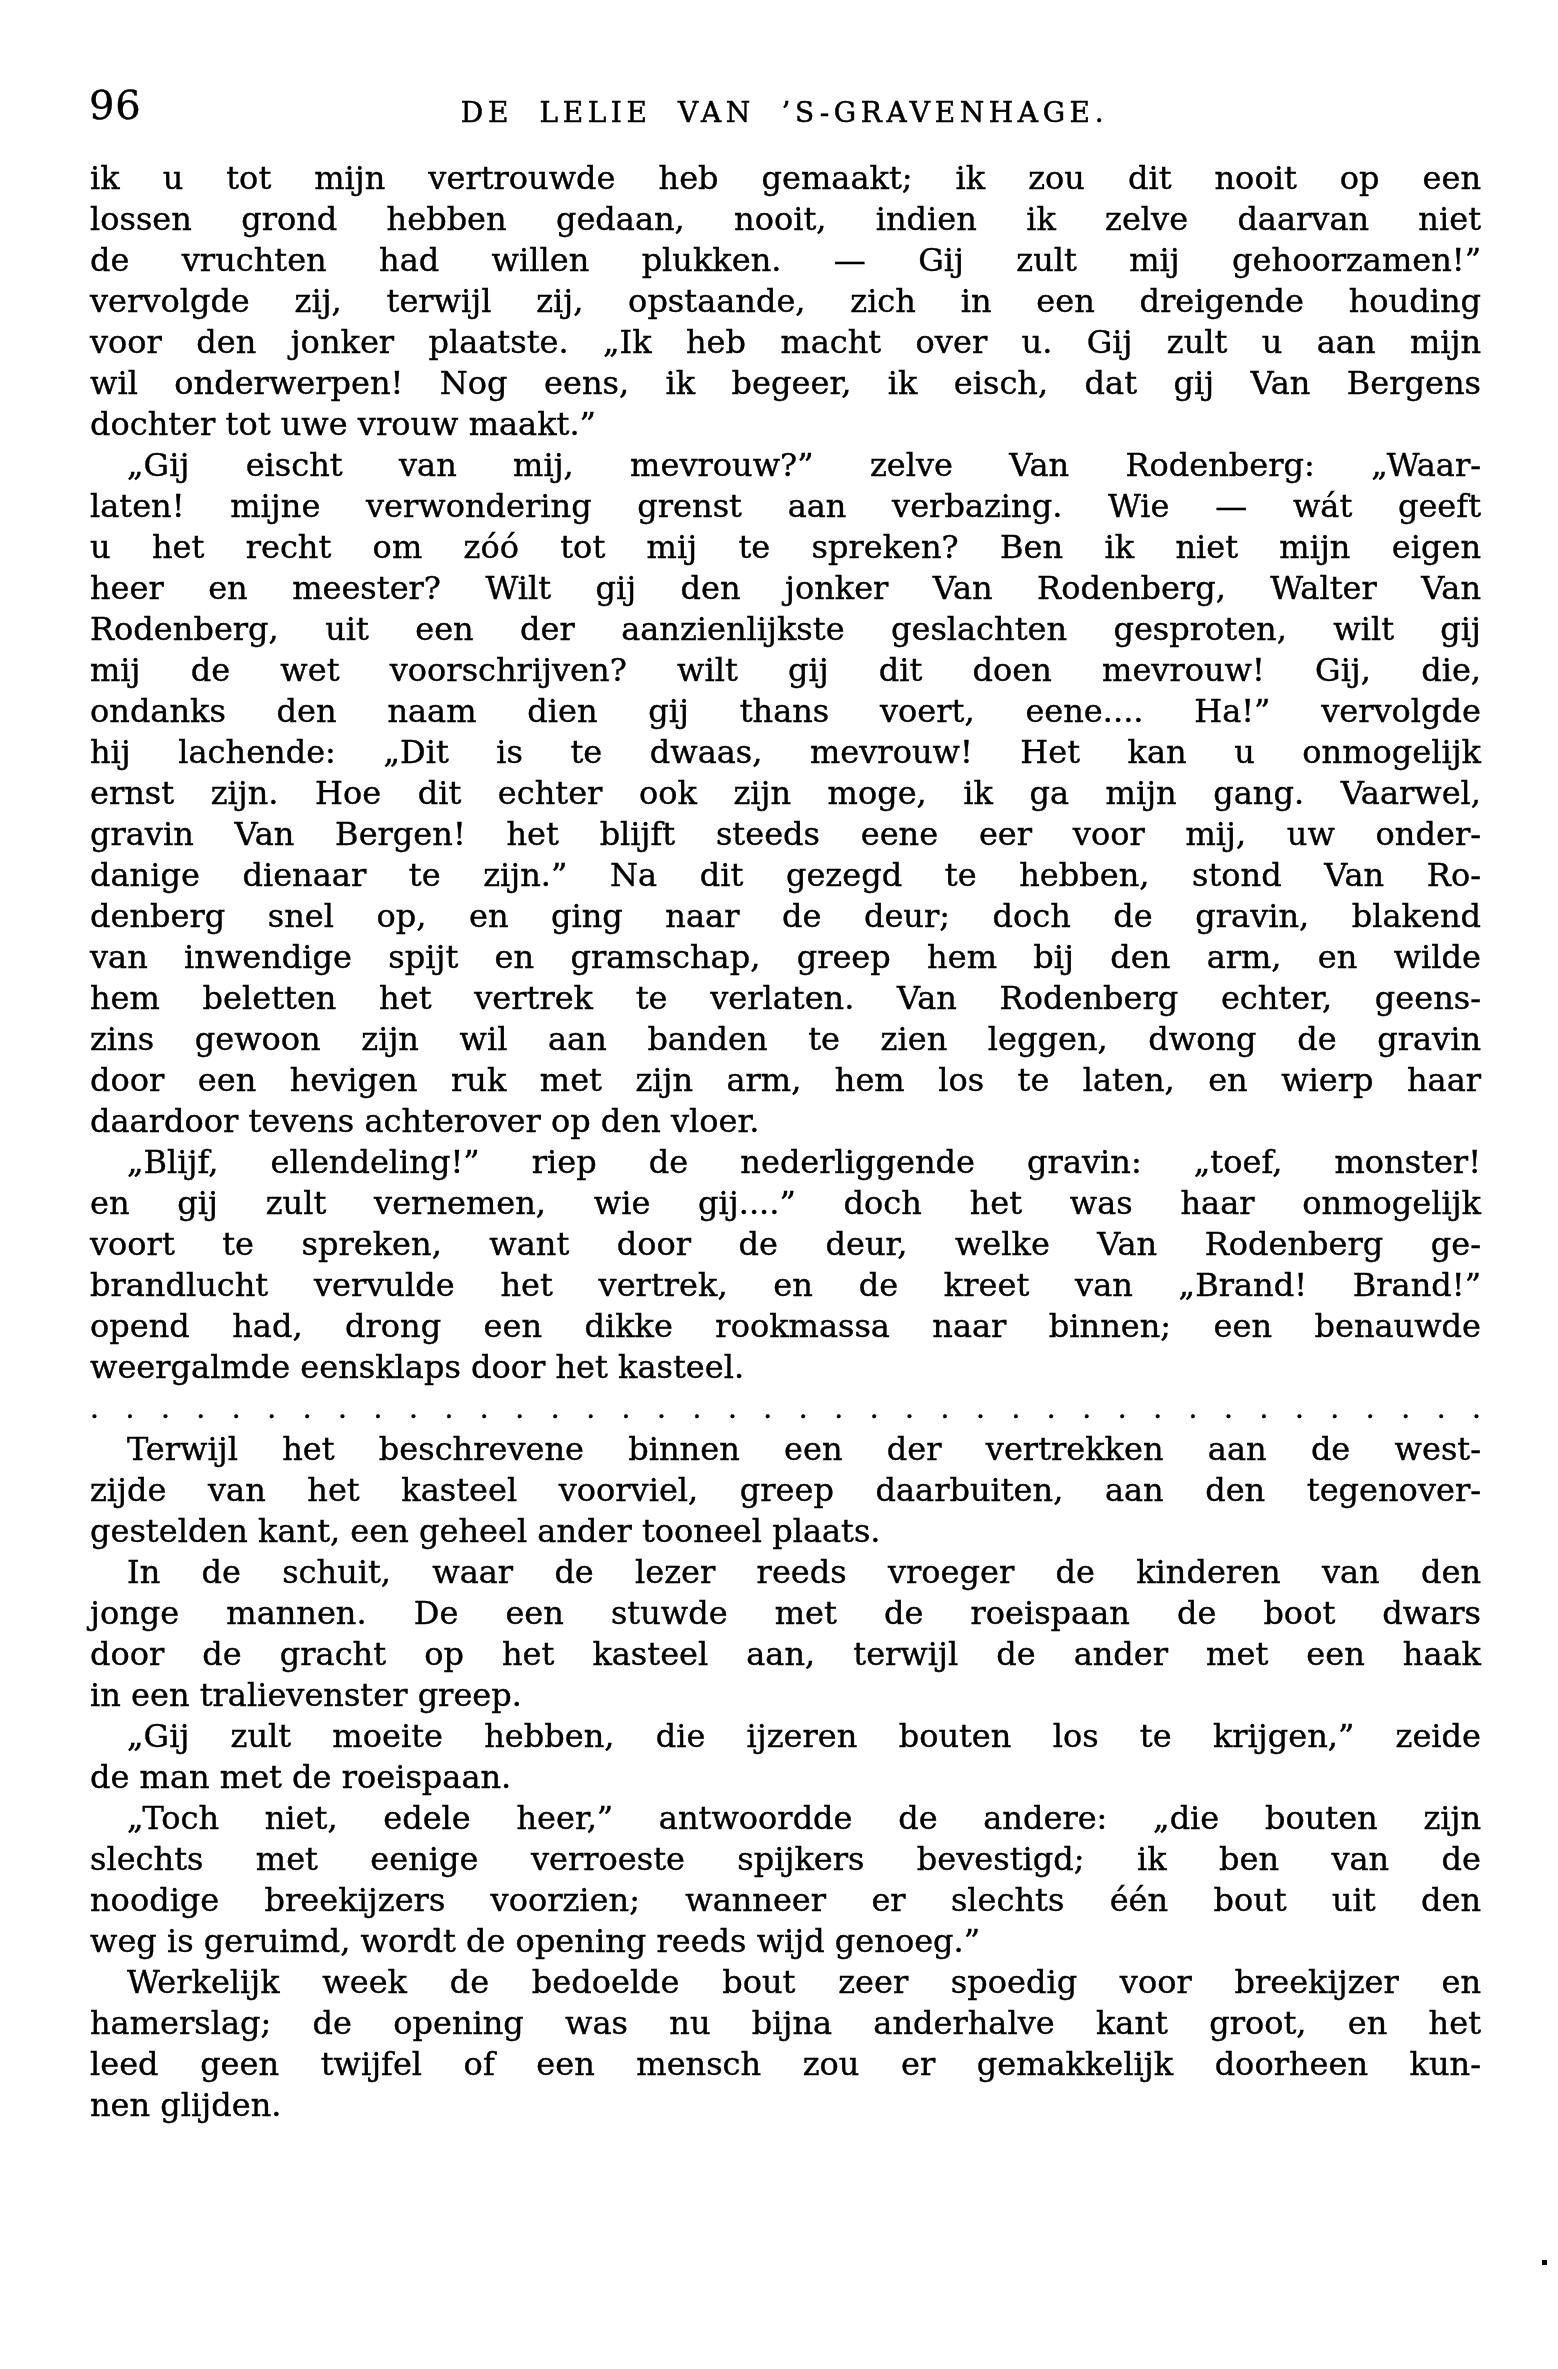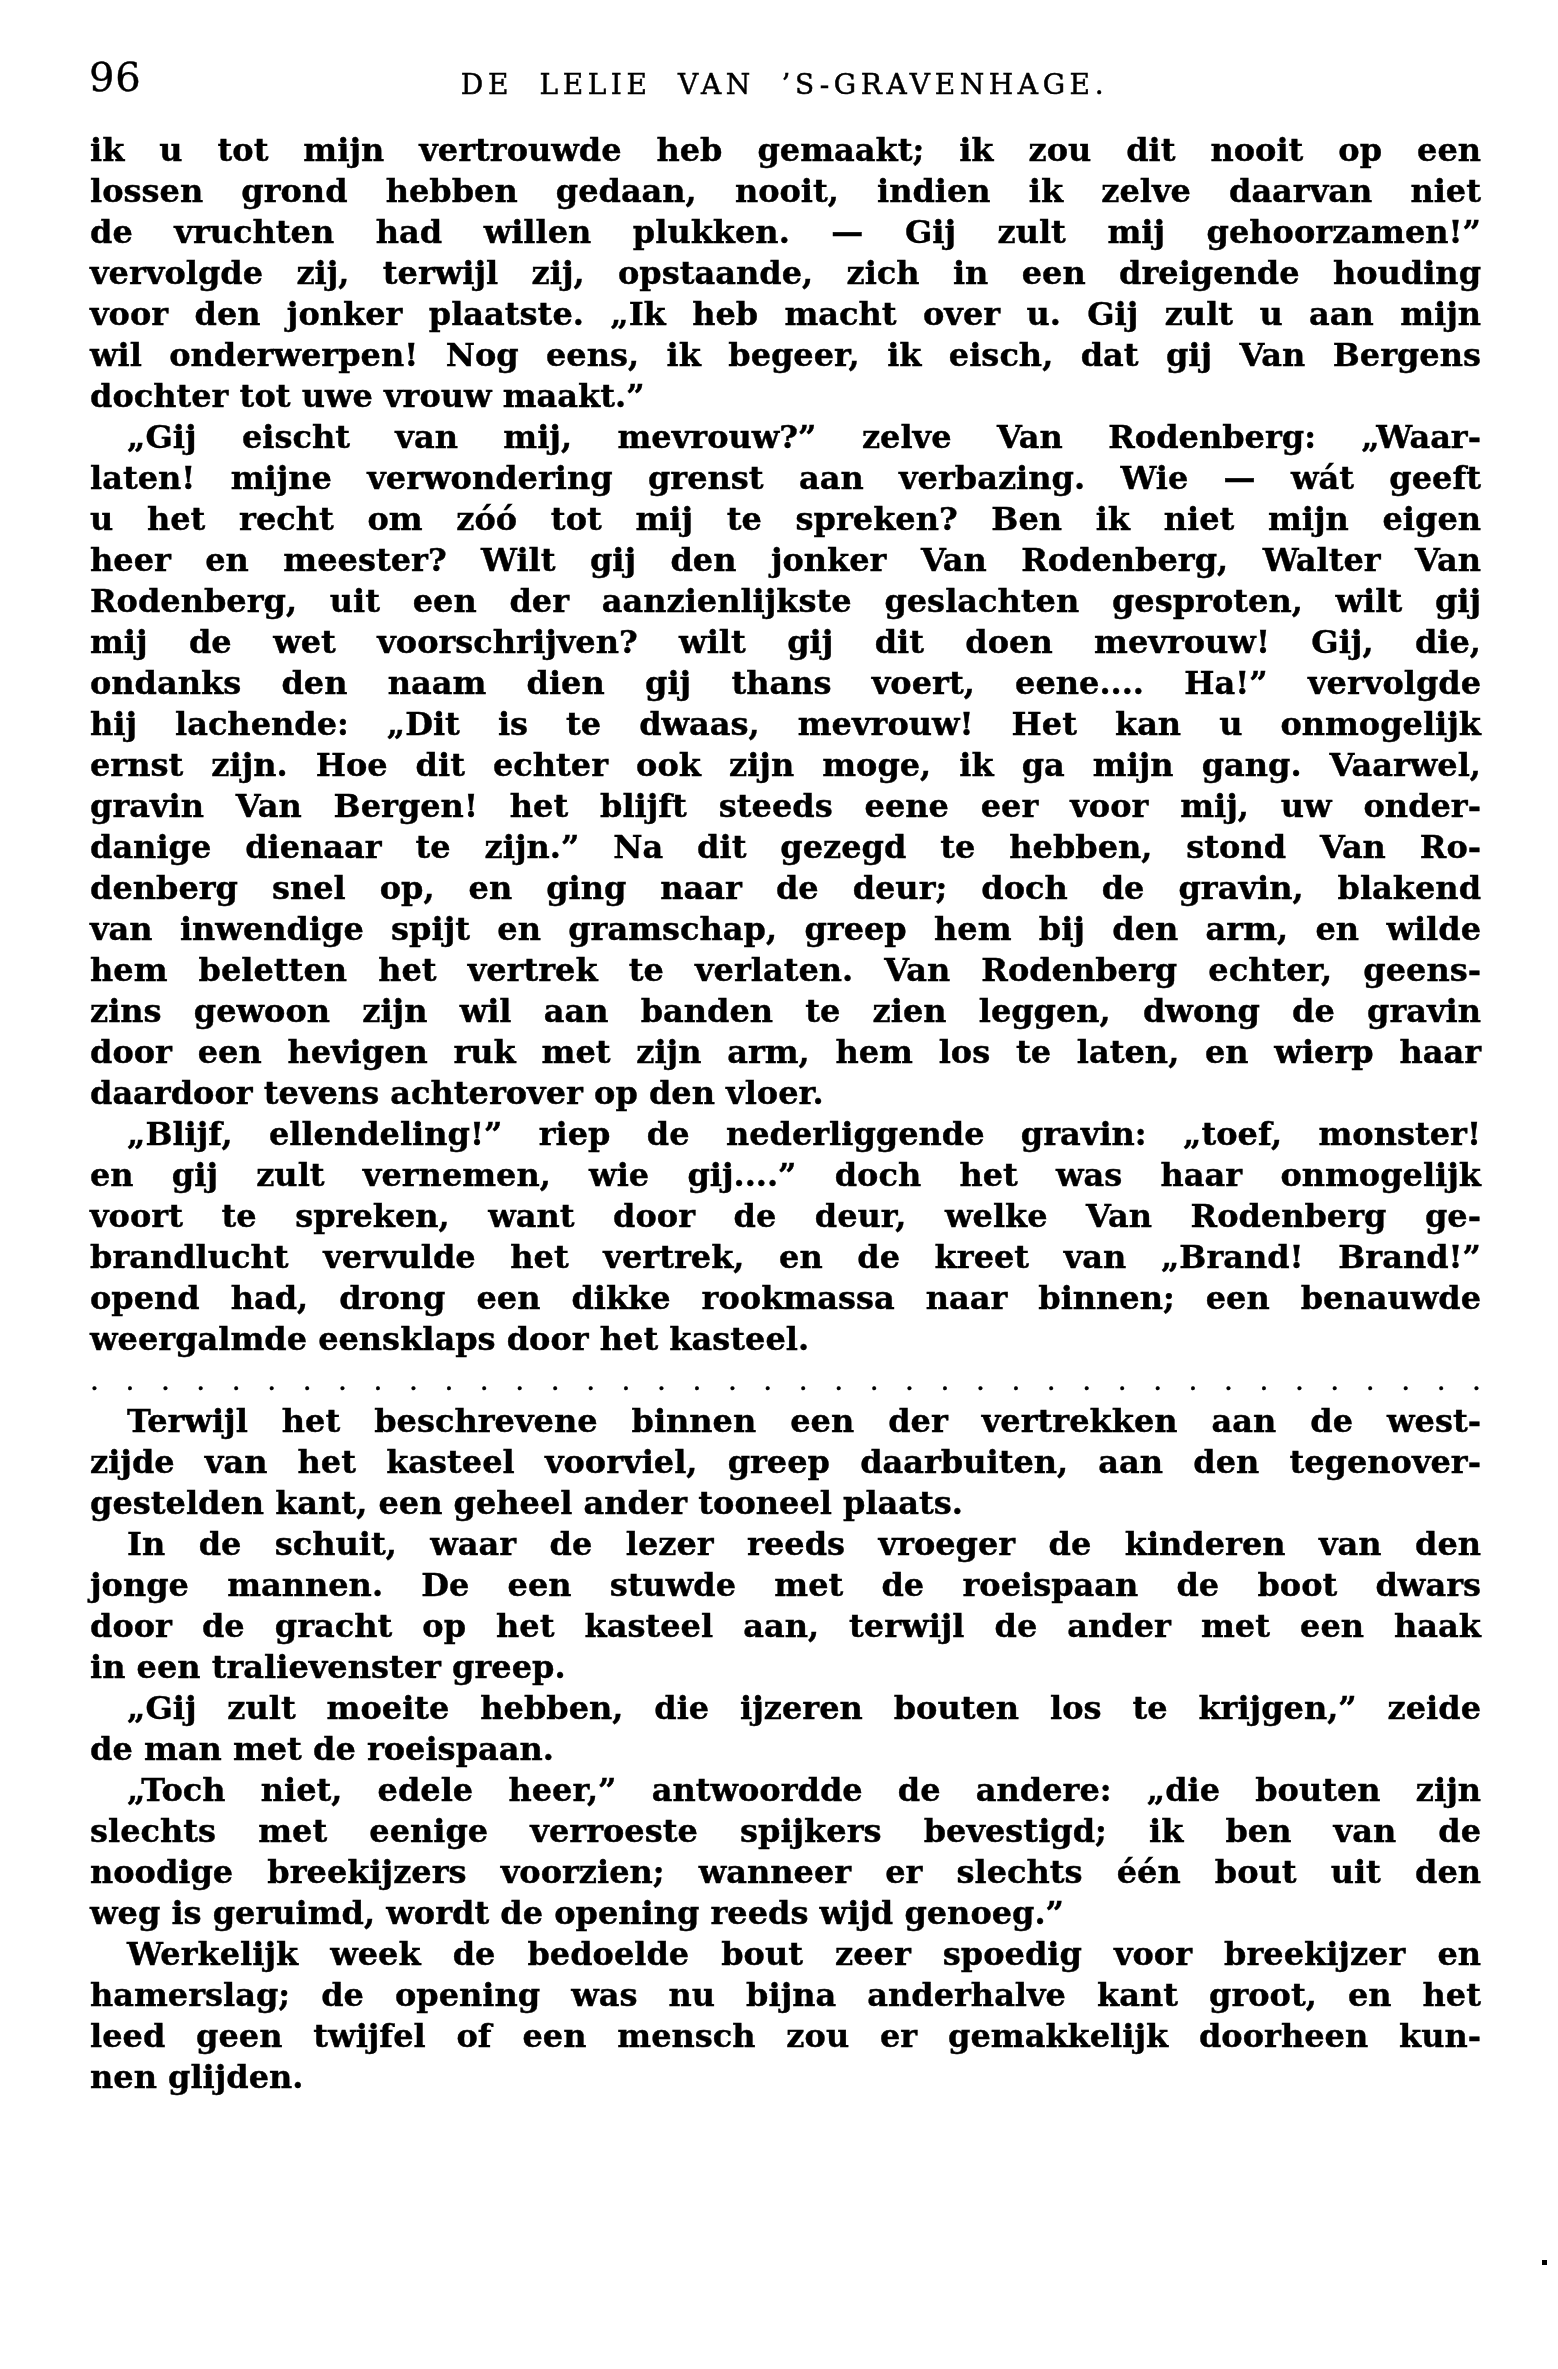--- a/index.html
+++ b/index.html
@@ -11,21 +11,21 @@
   }
   .page {
     position: relative;
     width: 1558px;
     height: 2369px;
     background: #ffffff;
     overflow: hidden;
   }
   .header {
     position: relative;
-    margin-top: 54px;
+    margin-top: 82px;
     height: 50px;
     padding-left: 36px;
   }
   .pagenum {
     position: absolute;
     left: 89px;
     top: 0;
     font-size: 40px;
     line-height: 46px;
     letter-spacing: 0.9px;
@@ -46,21 +46,20 @@
   .textblock {
     position: relative;
     margin: 26px 77px 0 90px;
     font-size: 32px;
     line-height: 41px;
     -webkit-text-stroke: 0.4px #000;
   }
   .line {
     text-align: justify;
     text-align-last: justify;
-    font-weight: bold;
   }
   .line.last {
     text-align-last: left;
   }
   .line.indent {
     text-indent: 37px;
   }
   .dots {
     text-align: justify;
     text-align-last: justify;

